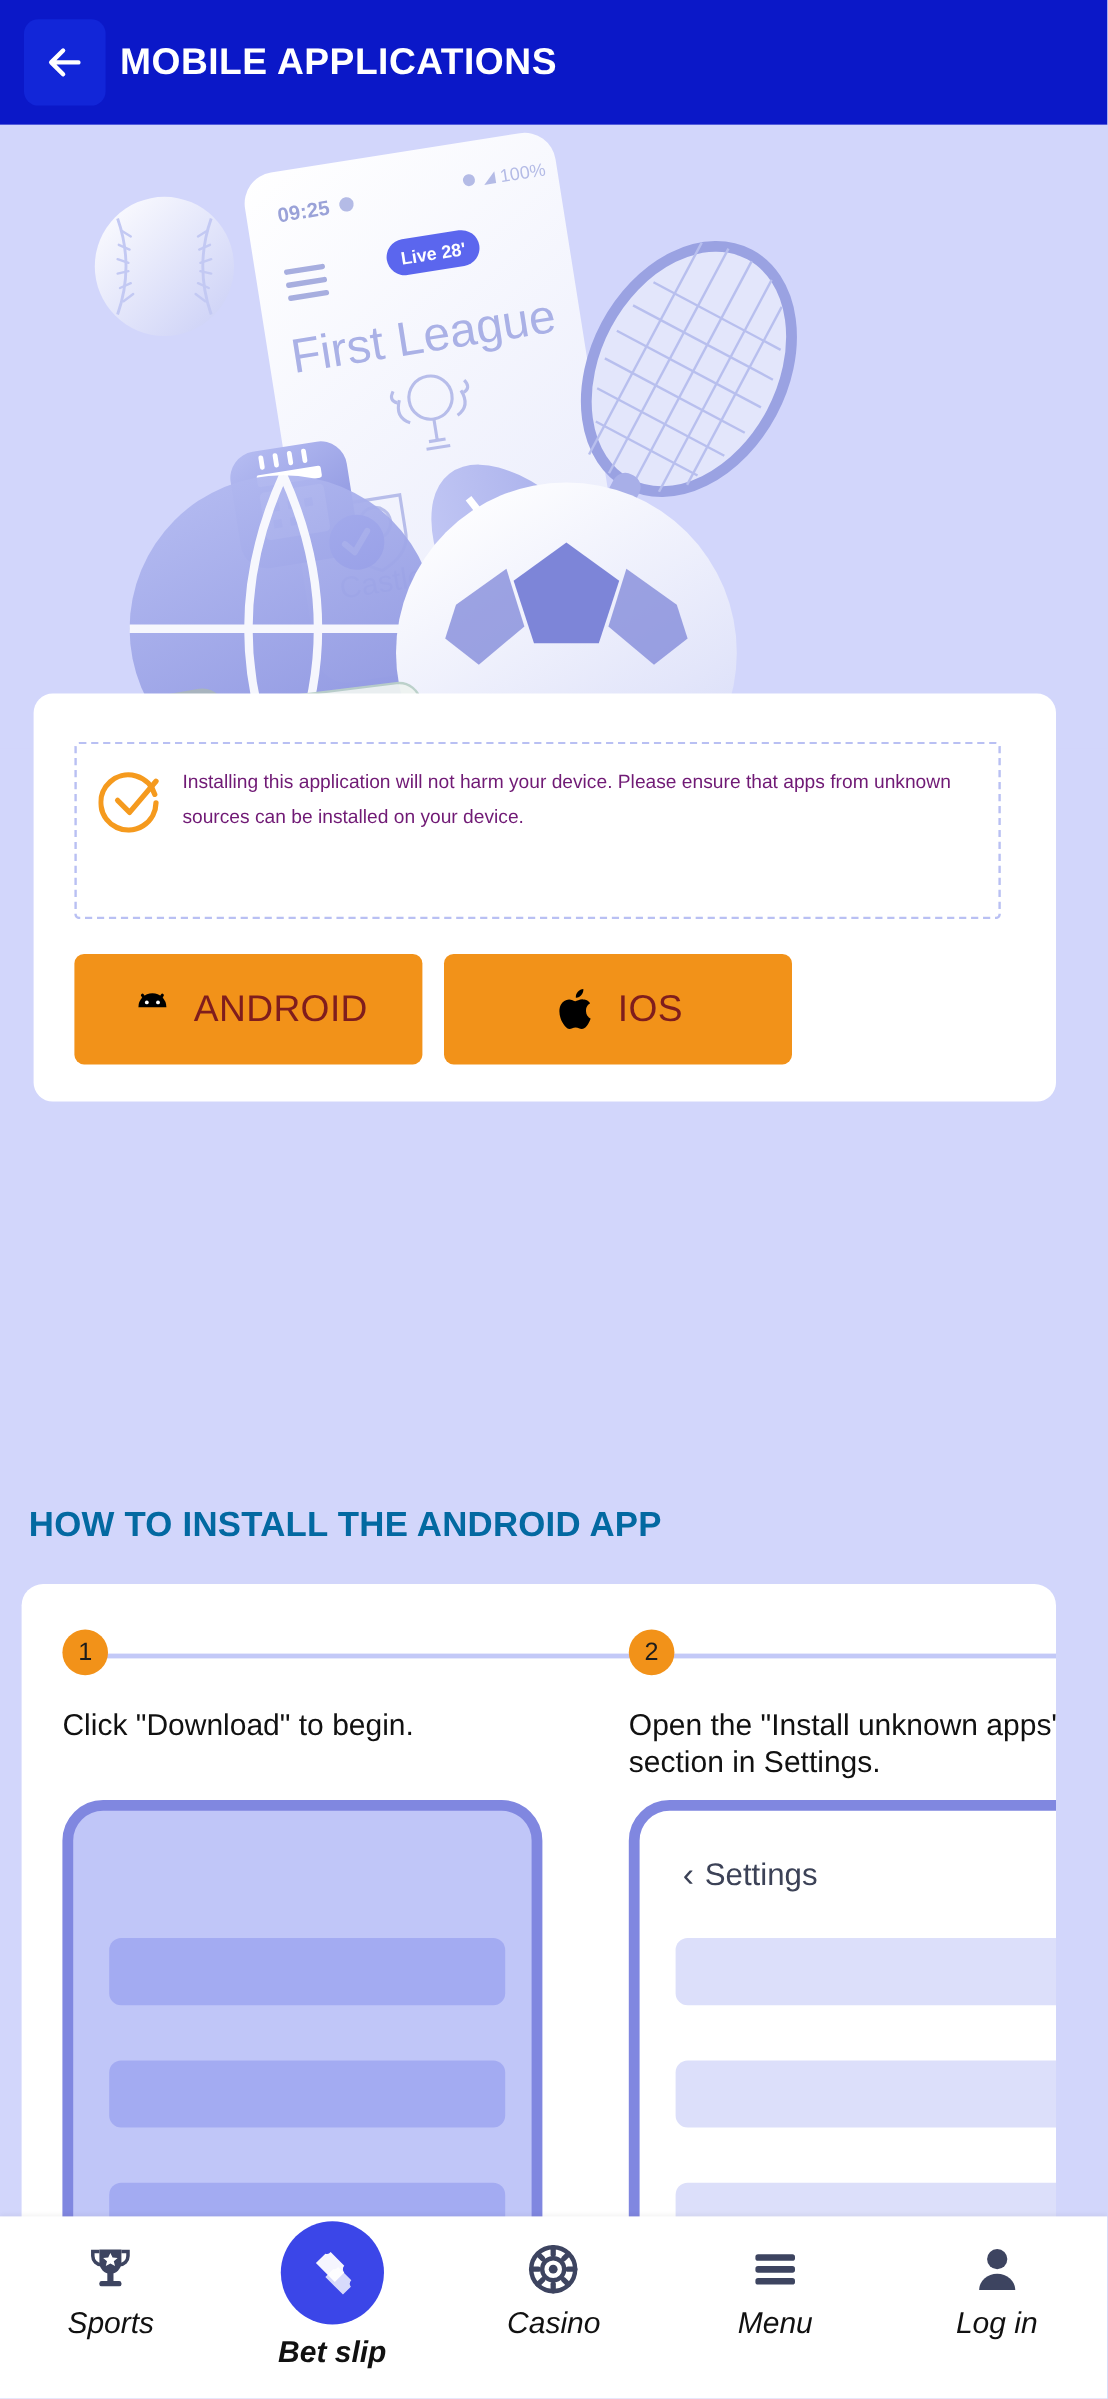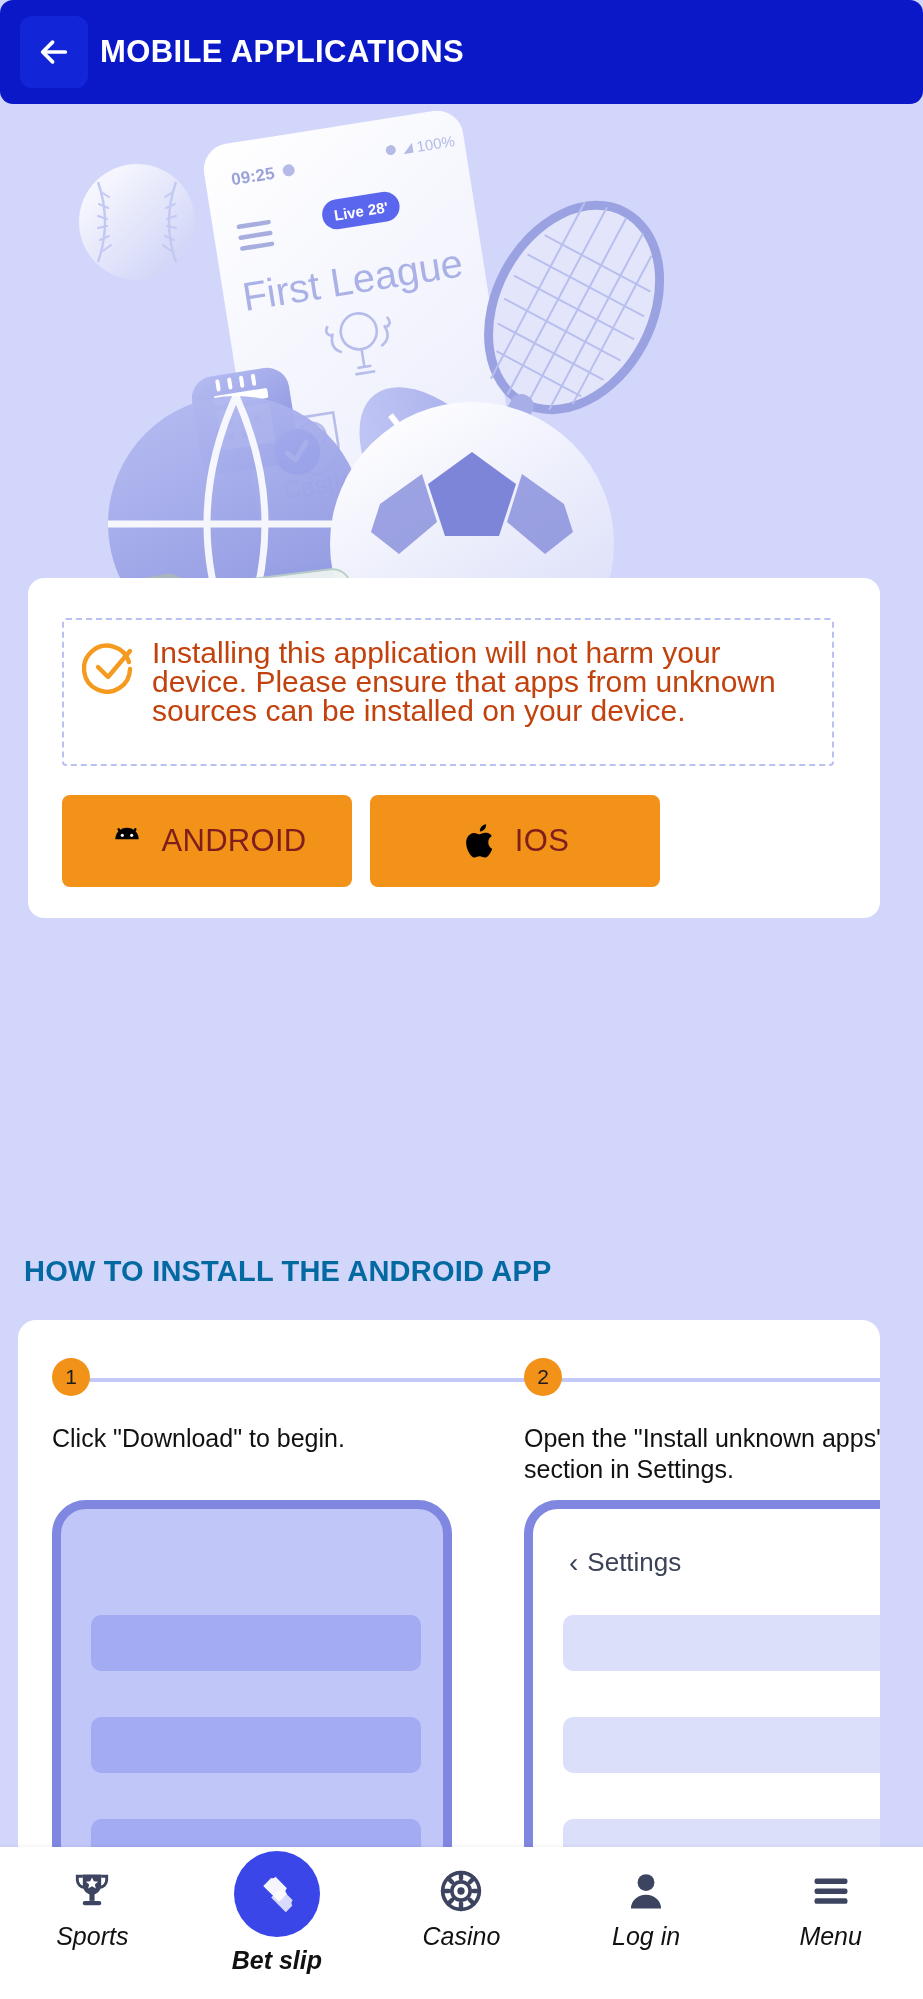--- a/index.html
+++ b/index.html
@@ -10,21 +10,21 @@
     overflow: hidden;
   }
   #app { position: relative; width: 923px; height: 1999px; overflow: hidden; background: #d2d6fb; }
 
   
   .header {
     position: absolute; top: 0; left: 0;
     width: 923px; height: 104px;
     background: #0b18c8;
     display: flex; align-items: center;
-    padding-left: 20px; gap: 12px; border-radius: 13px;
+    padding-left: 20px; gap: 12px;
   }
   .back-btn {
     width: 68px; height: 72px;
     background: #1226d8;
     border-radius: 12px;
     display: flex; align-items: center; justify-content: center;
     cursor: pointer; flex: 0 0 auto;
   }
   .back-arrow { width: 34px; height: 34px; display: block; }
   .header-title {
@@ -56,22 +56,22 @@
     left: 34px; top: 40px;
     width: 772px; height: 148px;
     border: 2px dashed #b9c0f3;
     border-radius: 4px;
     display: flex; align-items: flex-start;
     padding: 18px 20px 0 18px;
     gap: 18px;
   }
   .check-icon { flex: 0 0 auto; width: 52px; height: 52px; margin-top: 4px; }
   .notice-text {
-    color: #c2410c;
-    font-size: 30px;
+    color: #701a75;
+    font-size: 16px;
     line-height: 29px;
     max-width: 672px;
   }
   .dl-btn-row {
     position: absolute;
     left: 34px; top: 217px;
     width: 784px;
     display: flex; gap: 18px;
   }
   .dl-btn {
@@ -479,31 +479,31 @@
             <path d="M16.8 16.8 l2.1 2.1"></path>
           <path d="M18.9 5.1 l-2.1 2.1"></path>
             <path d="M7.2 16.8 l-2.1 2.1"></path>
         </g>
       </svg>
       <span class="nav-label">Casino</span>
     </div>
 
     <div class="nav-item">
       <svg class="nav-icon" viewBox="0 0 24 24">
+        <g fill="#3d4460">
+          <rect x="3" y="5.2" width="18" height="3" rx="1.2"></rect>
+          <rect x="3" y="10.6" width="18" height="3" rx="1.2"></rect>
+          <rect x="3" y="16" width="18" height="3" rx="1.2"></rect>
+        </g>
+      </svg>
+      <span class="nav-label">Menu</span>
+    </div>
+
+    <div class="nav-item">
+      <svg class="nav-icon" viewBox="0 0 24 24">
         <circle cx="12" cy="7.4" r="4.6" fill="#3d4460"></circle>
         <path d="M3.8 21.5 a8.2 7.4 0 0 1 16.4 0 z" fill="#3d4460"></path>
       </svg>
       <span class="nav-label">Log in</span>
     </div>
 
-    <div class="nav-item">
-      <svg class="nav-icon" viewBox="0 0 24 24">
-        <g fill="#3d4460">
-          <rect x="3" y="5.2" width="18" height="3" rx="1.2"></rect>
-          <rect x="3" y="10.6" width="18" height="3" rx="1.2"></rect>
-          <rect x="3" y="16" width="18" height="3" rx="1.2"></rect>
-        </g>
-      </svg>
-      <span class="nav-label">Menu</span>
-    </div>
-
   </div>
 </div>
 
 </body></html>

